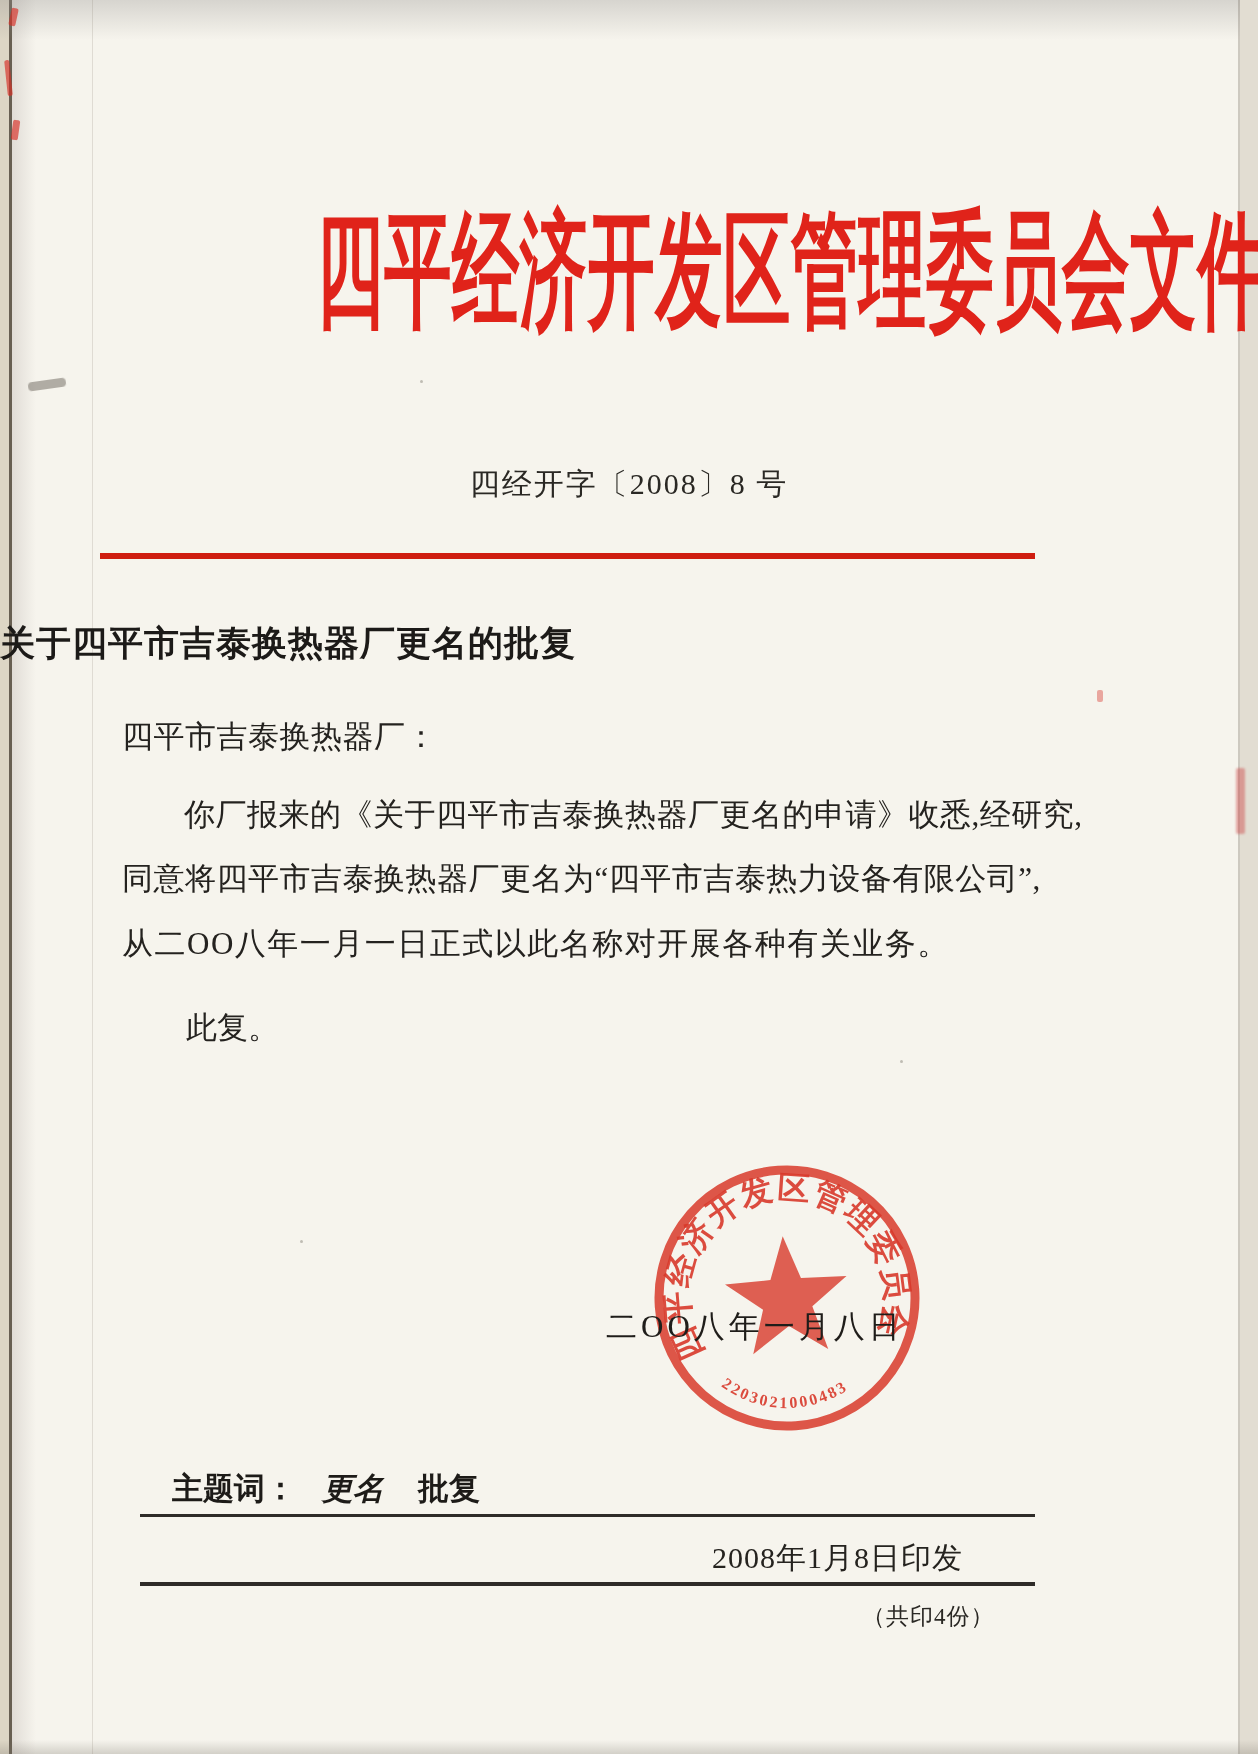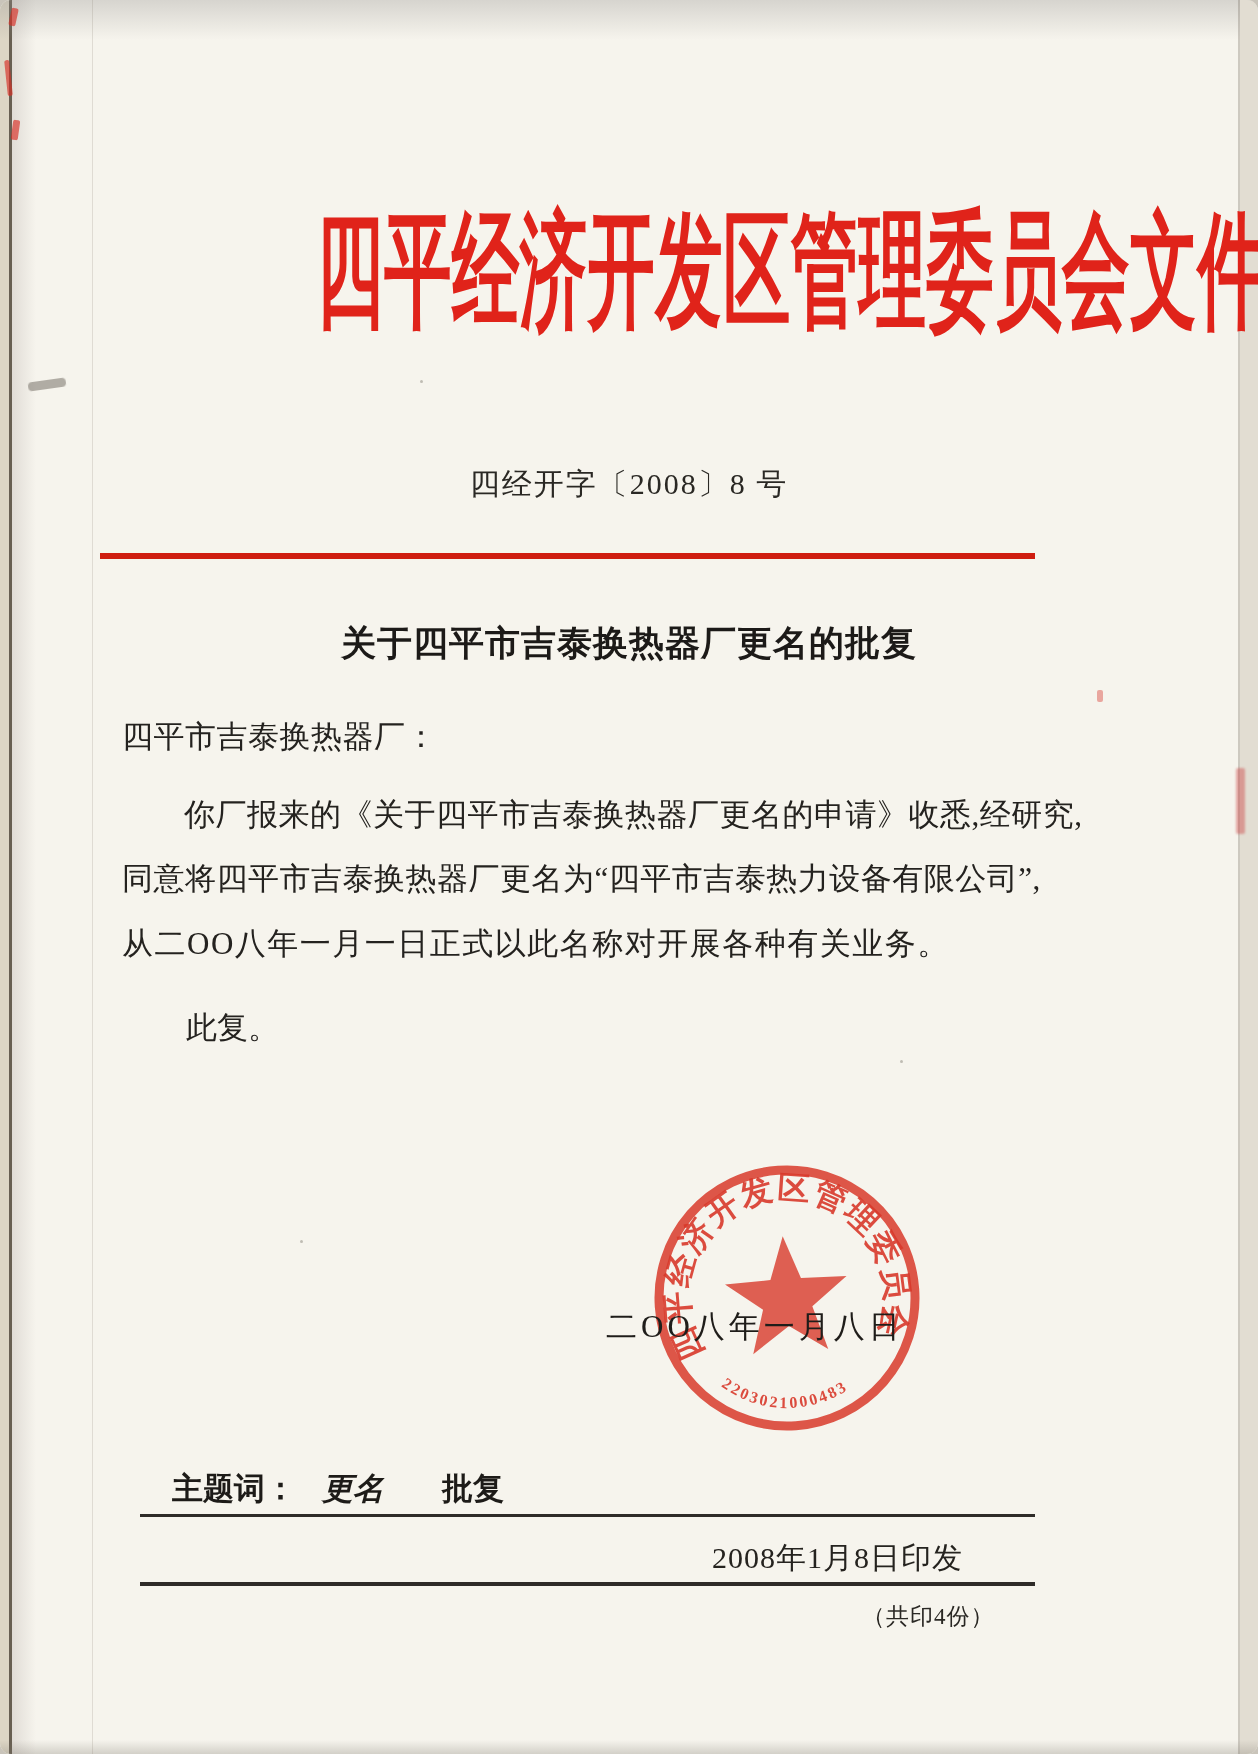--- a/index.html
+++ b/index.html
@@ -1,17 +1,17 @@
 <!DOCTYPE html>
 <html lang="zh"><head>
 <meta charset="utf-8">
 <style>
   html,body{margin:0;padding:0;background:#c9c4ba;}
   .scan{position:relative;width:1258px;height:1754px;overflow:hidden;
-        background:#f6f4ed;font-family:"Liberation Serif","DejaVu Serif",serif;color:#211f1c;border-radius:11px;}
+        background:#f6f4ed;font-family:"Liberation Serif","DejaVu Serif",serif;color:#211f1c;}
   
   .edge-left-cream{position:absolute;left:0;top:0;width:9px;height:100%;background:#ddd6c5;}
   .edge-left-line{position:absolute;left:9px;top:0;width:3px;height:100%;background:#685f52;}
   .edge-left-shade{position:absolute;left:12px;top:0;width:24px;height:100%;
         background:linear-gradient(to right,rgba(185,176,172,.35),rgba(185,176,172,0));}
   .edge-top-shade{position:absolute;left:0;top:0;width:100%;height:40px;
         background:linear-gradient(to bottom,rgba(148,146,143,.32),rgba(148,146,143,0));}
   .edge-right-line{position:absolute;left:1238px;top:0;width:2px;height:100%;background:rgba(130,120,110,.35);}
   .edge-right-shade{position:absolute;left:1240px;top:0;right:0;height:100%;background:#e2ddd2;}
   .edge-bottom-shade{position:absolute;left:0;bottom:0;width:100%;height:14px;
@@ -26,42 +26,42 @@
   .smudge{position:absolute;left:28px;top:380px;width:38px;height:9px;background:rgba(90,85,75,.45);
         transform:rotate(-8deg);border-radius:4px;filter:blur(.5px);}
   .speck{position:absolute;width:3px;height:3px;border-radius:50%;background:rgba(110,105,95,.4);}
   
   .masthead{position:absolute;left:0;top:186px;width:100%;text-align:center;white-space:nowrap;}
   .masthead span{display:inline-block;font-size:112px;font-weight:700;color:#e0231a;
         transform:scale(0.60,1.13);transform-origin:50% 0%;letter-spacing:1px;}
   .doc-number{position:absolute;left:0;top:452px;width:100%;text-align:center;
         font-size:30px;letter-spacing:2px;color:#2a2824;margin-top:12px;}
   .red-rule{position:absolute;left:100px;top:553px;width:935px;height:6px;background:#cf1d10;}
-  .doc-title{position:absolute;left:0;top:620px;width:100%;margin:0;text-align:center;
+  .doc-title{position:absolute;left:0;top:620px;width:100%;margin:0;
         font-family:"Liberation Sans","DejaVu Sans",sans-serif;font-weight:700;
         font-size:35px;letter-spacing:1px;color:#1c1a18;}
   
   .body-line{position:absolute;left:122px;width:918px;font-size:31px;letter-spacing:.5px;
         white-space:nowrap;color:#24221f;}
   .salutation{top:716px;}
   .bl0{top:794px;left:184px;}
   .bl1{top:858px;}
   .bl2{top:923px;letter-spacing:1.5px;}
   .closing{position:absolute;left:186px;top:987px;font-size:31px;color:#24221f;margin-top:20px;}
   
   .date-line{position:absolute;left:606px;top:1306px;font-size:31px;letter-spacing:4px;
         color:#1f1d1a;z-index:3;}
   .seal{position:absolute;left:637px;top:1148px;width:300px;height:300px;z-index:2;
         transform:rotate(-4deg);}
   .seal text{font-family:"Liberation Serif","DejaVu Serif",serif;}
   
   .keywords{position:absolute;left:172px;top:1468px;font-family:"Liberation Sans","DejaVu Sans",sans-serif;
         font-weight:700;font-size:31px;color:#1d1b18;}
   .kw-item-1{margin-left:26px;font-style:italic;}
-  .kw-item-2{margin-left:58px;}
+  .kw-item-2{margin-left:34px;}
   .foot-rule{position:absolute;left:140px;width:895px;height:3px;background:#2e2b28;}
   .fr1{top:1514px;}
   .fr2{top:1582px;height:4px;}
   .footer-office{position:absolute;left:150px;top:1538px;font-size:30px;letter-spacing:1px;color:#25231f;}
   .footer-date{position:absolute;left:712px;top:1538px;font-size:30px;letter-spacing:1px;color:#25231f;}
   .copies{position:absolute;left:862px;top:1601px;font-size:23px;letter-spacing:1px;color:#2a2824;}
 </style>
 </head>
 <body>
 

